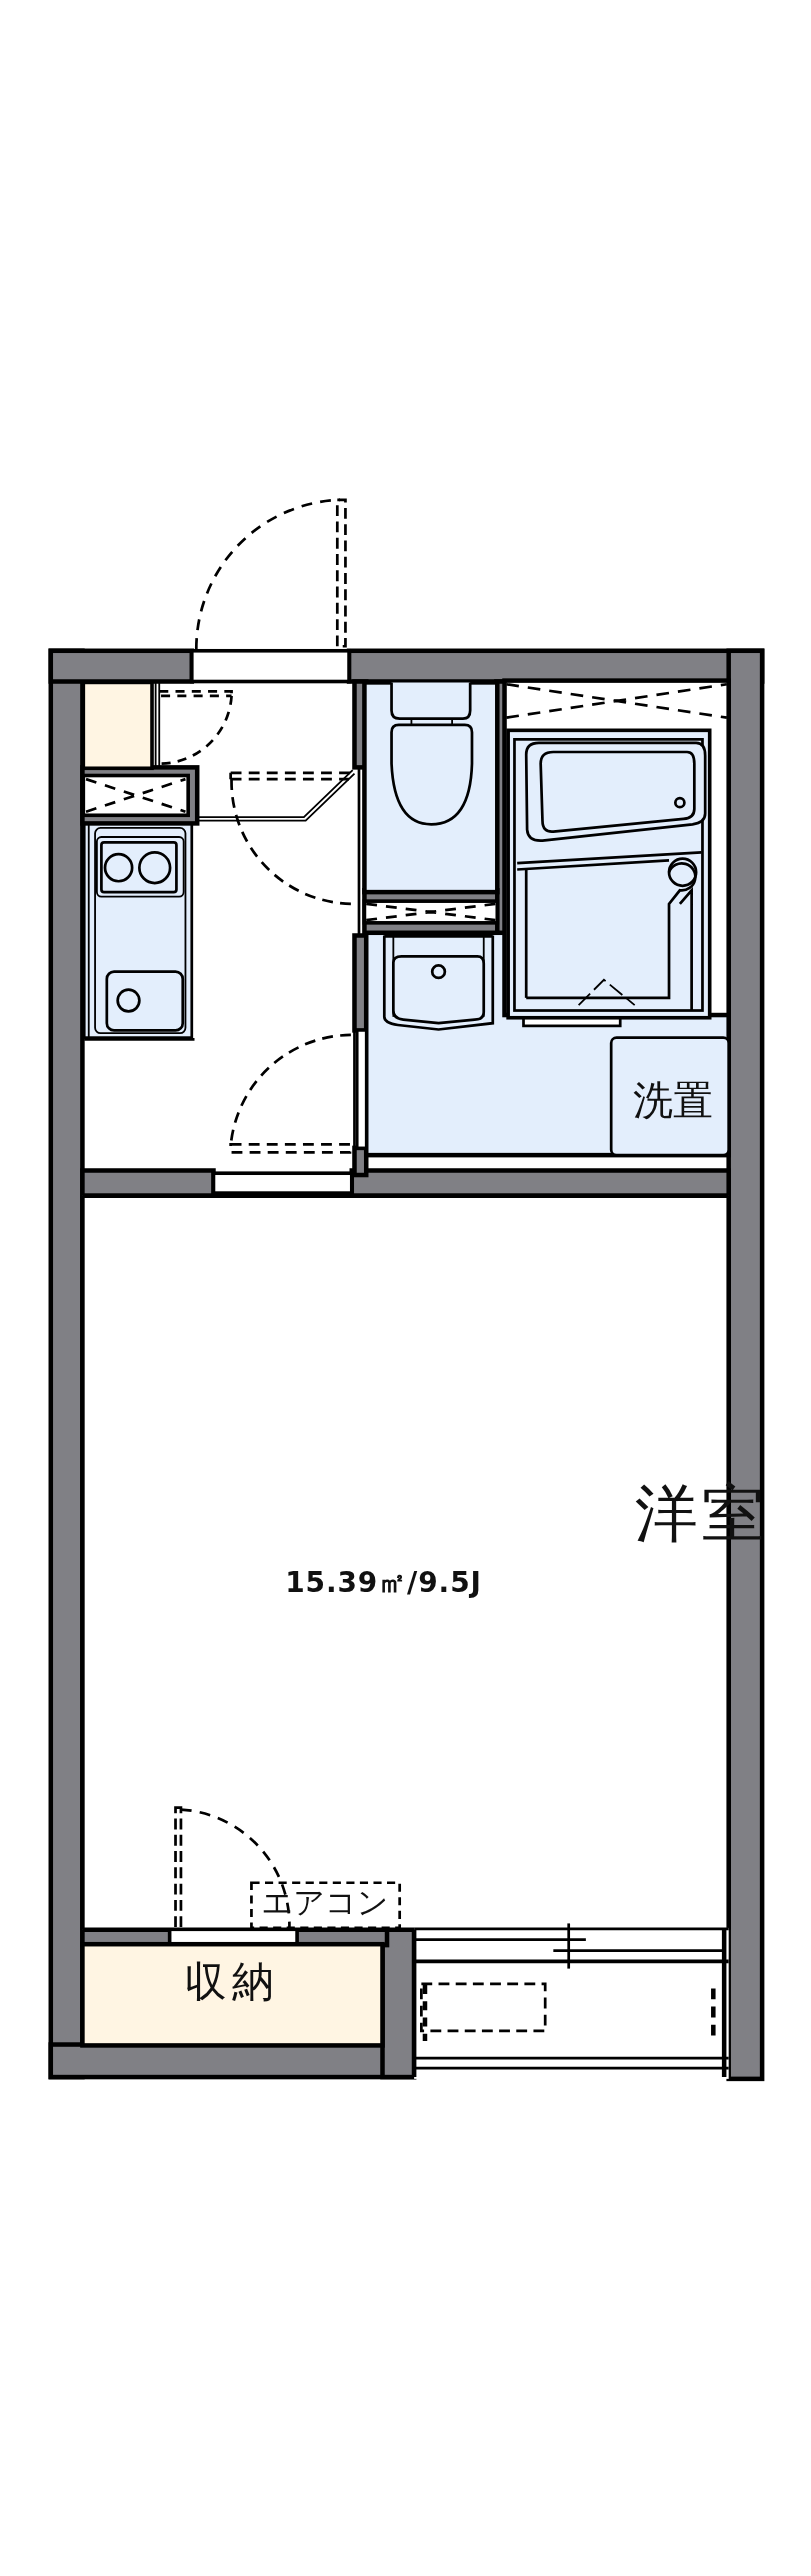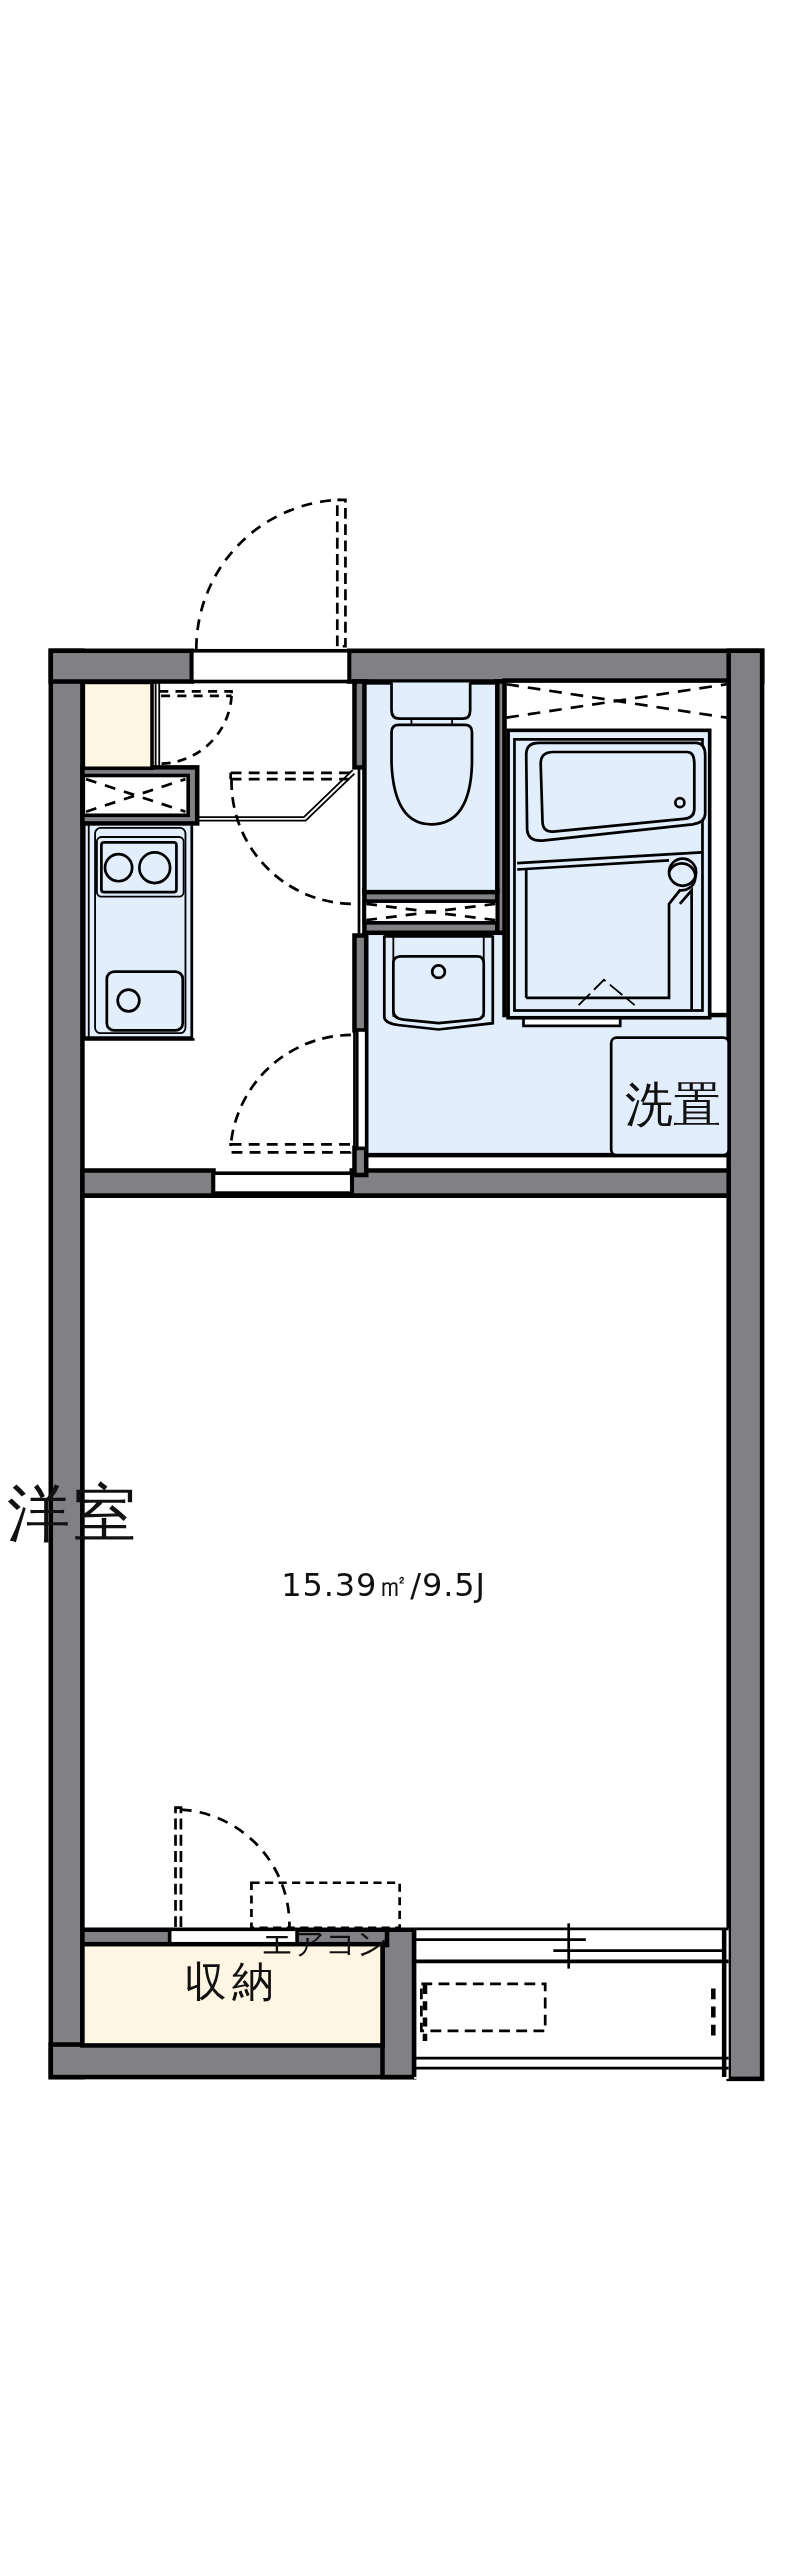--- a/index.html
+++ b/index.html
@@ -1,23 +1,23 @@
 <!DOCTYPE html>
 <html style="font-size:14.5px"><head>
   <meta charset="utf-8">
   <style>
     html, body { margin: 0; padding: 0; background: #ffffff; }
     body { width: 812px; height: 2576px; position: relative; overflow: hidden; font-family: "DejaVu Sans", sans-serif; }
     #plan { position: absolute; left: 0; top: 0; width: 812px; height: 2576px; }
     .lbl { position: absolute; color: #111; font-family: "DejaVu Sans", sans-serif; white-space: nowrap; line-height: 1; }
-    .room-name { left: 7px; width: 768px; text-align: left; top: 1482px; font-size: 63px; letter-spacing: 3.6px; }
-    .room-area { left: 0; width: 767px; text-align: center; top: 1569px; font-size: 32px; letter-spacing: 0.9px; }
+    .room-name { left: 0; width: 768px; text-align: right; top: 1482px; font-size: 63px; letter-spacing: 3.6px; }
+    .room-area { left: 0; width: 767px; text-align: center; top: 1569px; font-size: 28px; letter-spacing: 0.9px; font-weight: bold; }
     .storage-label { left: 82px; width: 300px; text-align: center; top: 1961px; font-size: 42px; letter-spacing: 5.4px; }
-    .laundry-label { left: 618px; width: 110px; text-align: center; top: 1080px; font-size: 48px; }
-    .ac-label { left: 251px; width: 148px; text-align: center; top: 1887px; font-size: 31px; margin-top: 41px; }
+    .laundry-label { left: 618px; width: 110px; text-align: center; top: 1080px; font-size: 40px; }
+    .ac-label { left: 251px; width: 148px; text-align: center; top: 1887px; font-size: 31px; }
   </style>
 </head>
 <body>
 
 <svg id="plan" viewBox="0 0 898 2850" xmlns="http://www.w3.org/2000/svg">
 
   <g fill="#808085" stroke="#000" stroke-width="5">
 
     <rect x="56" y="720" width="35" height="1578"></rect>
 

